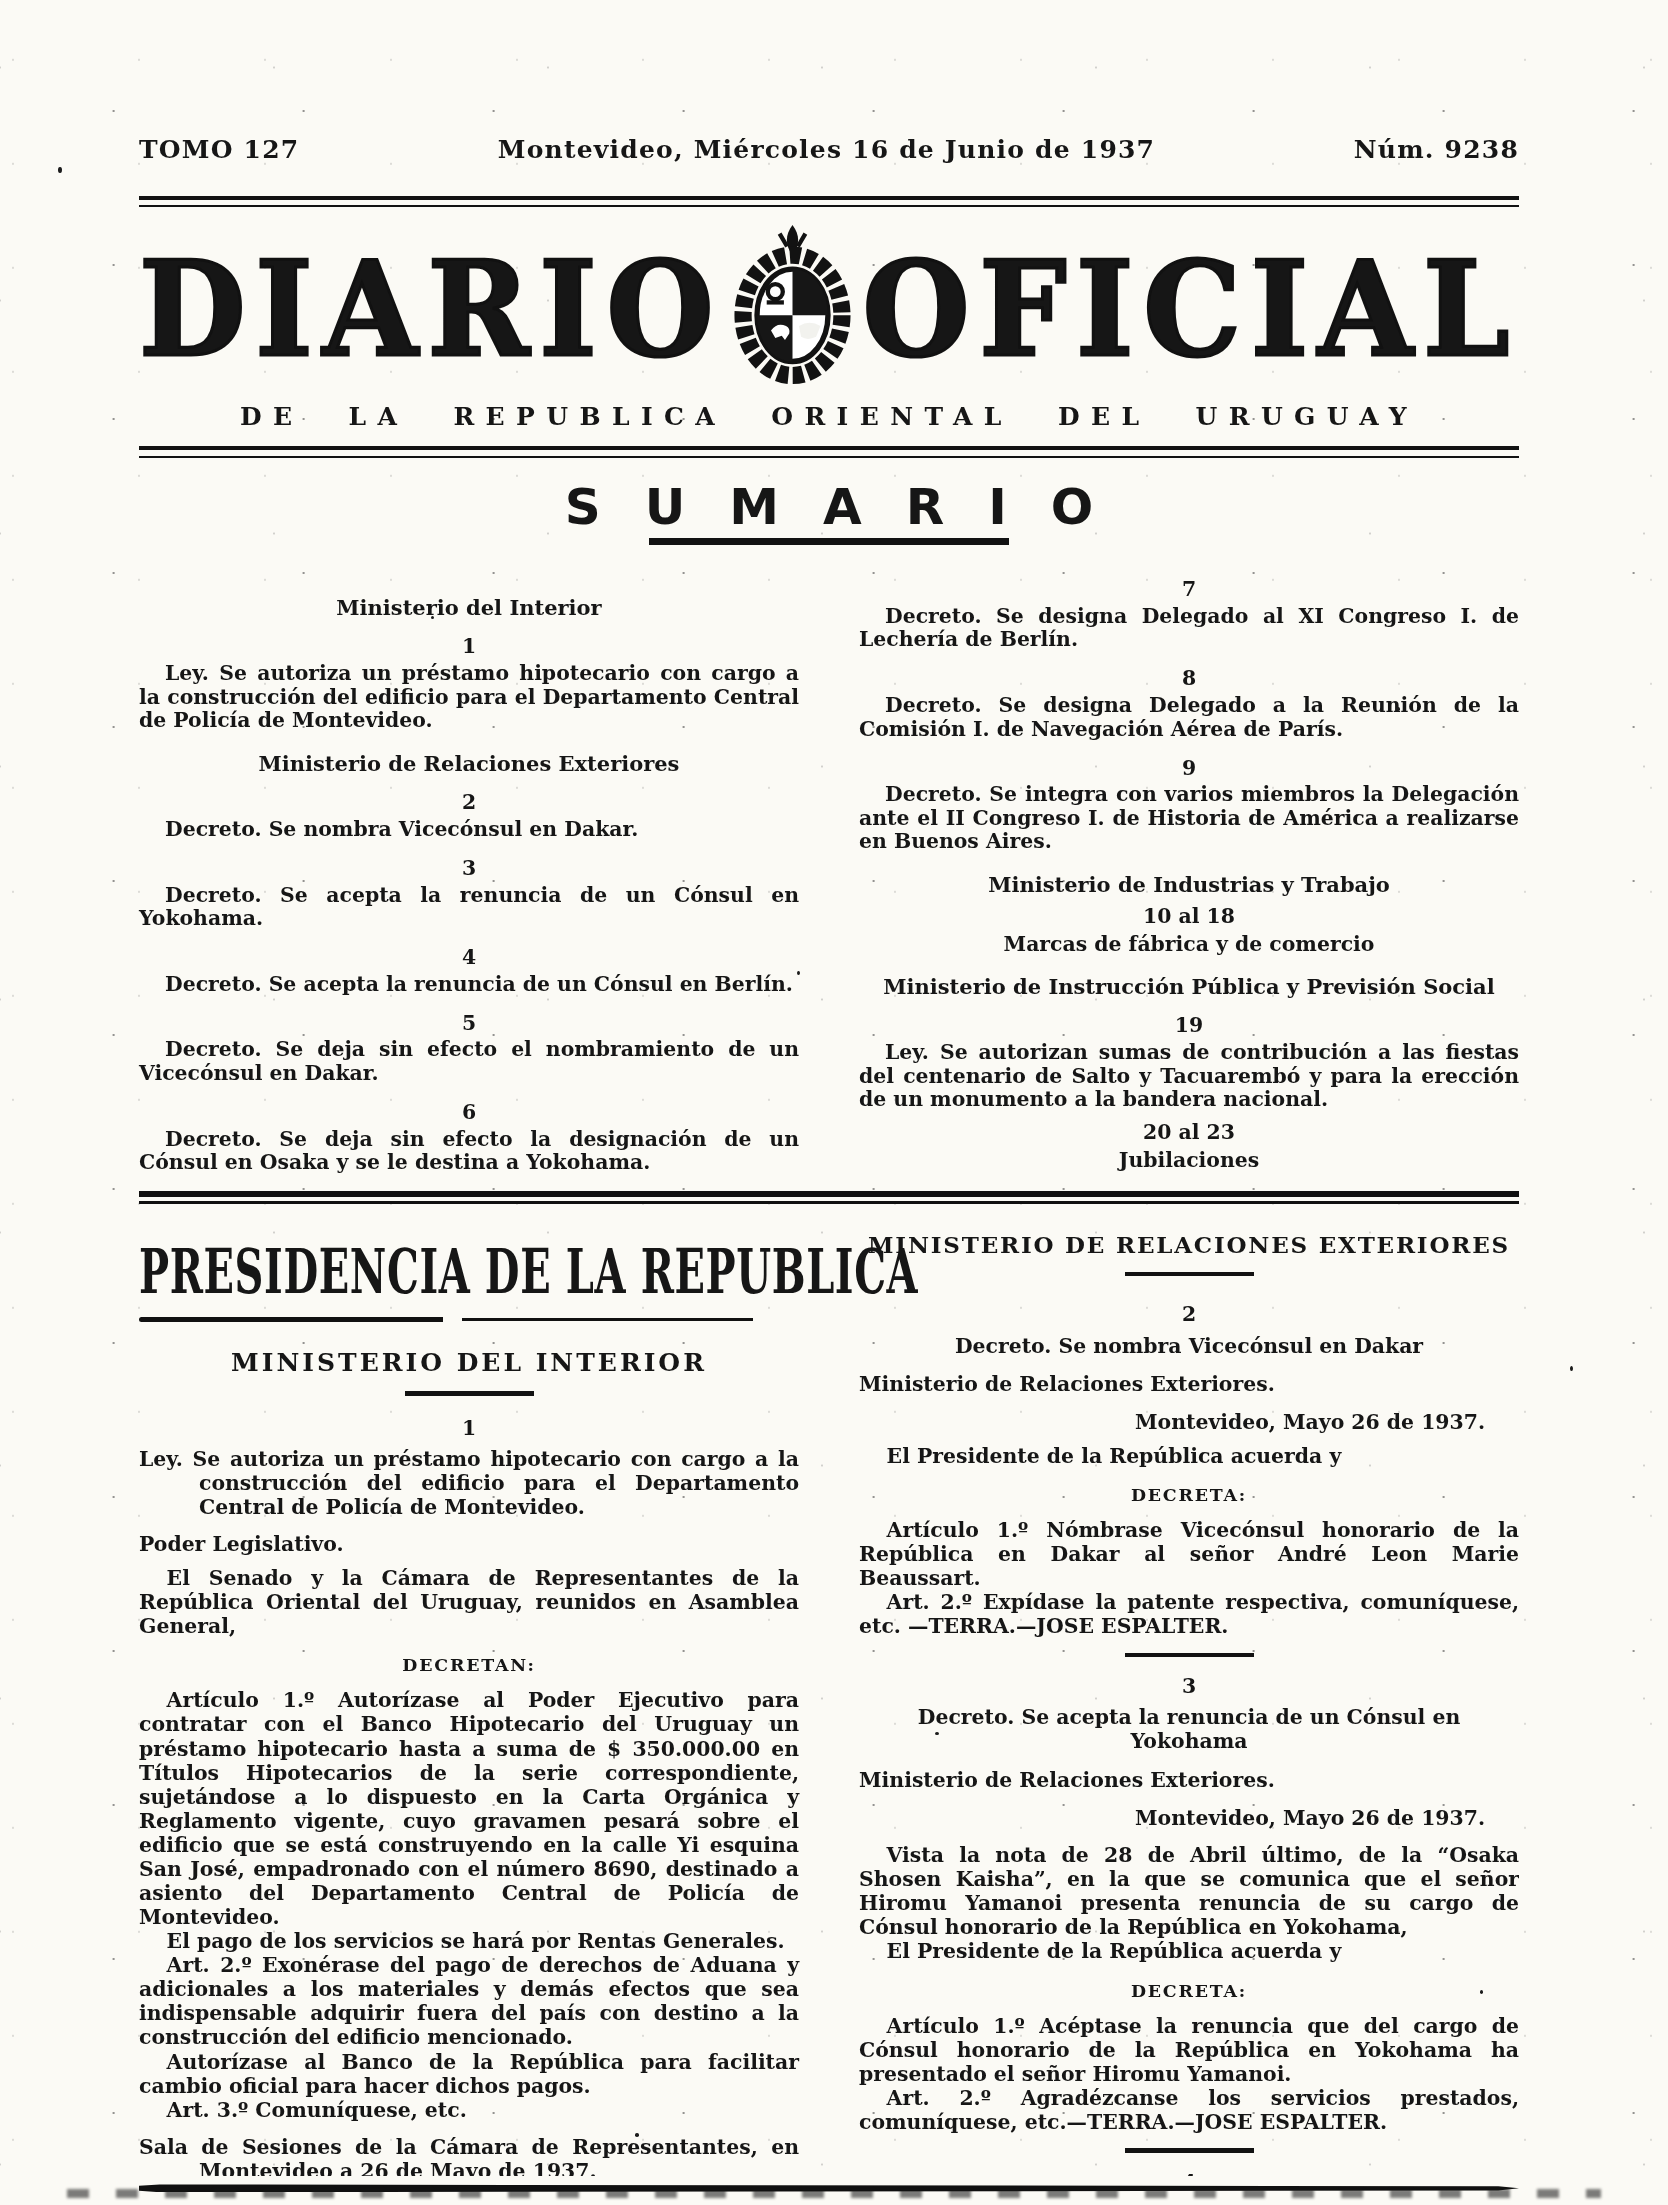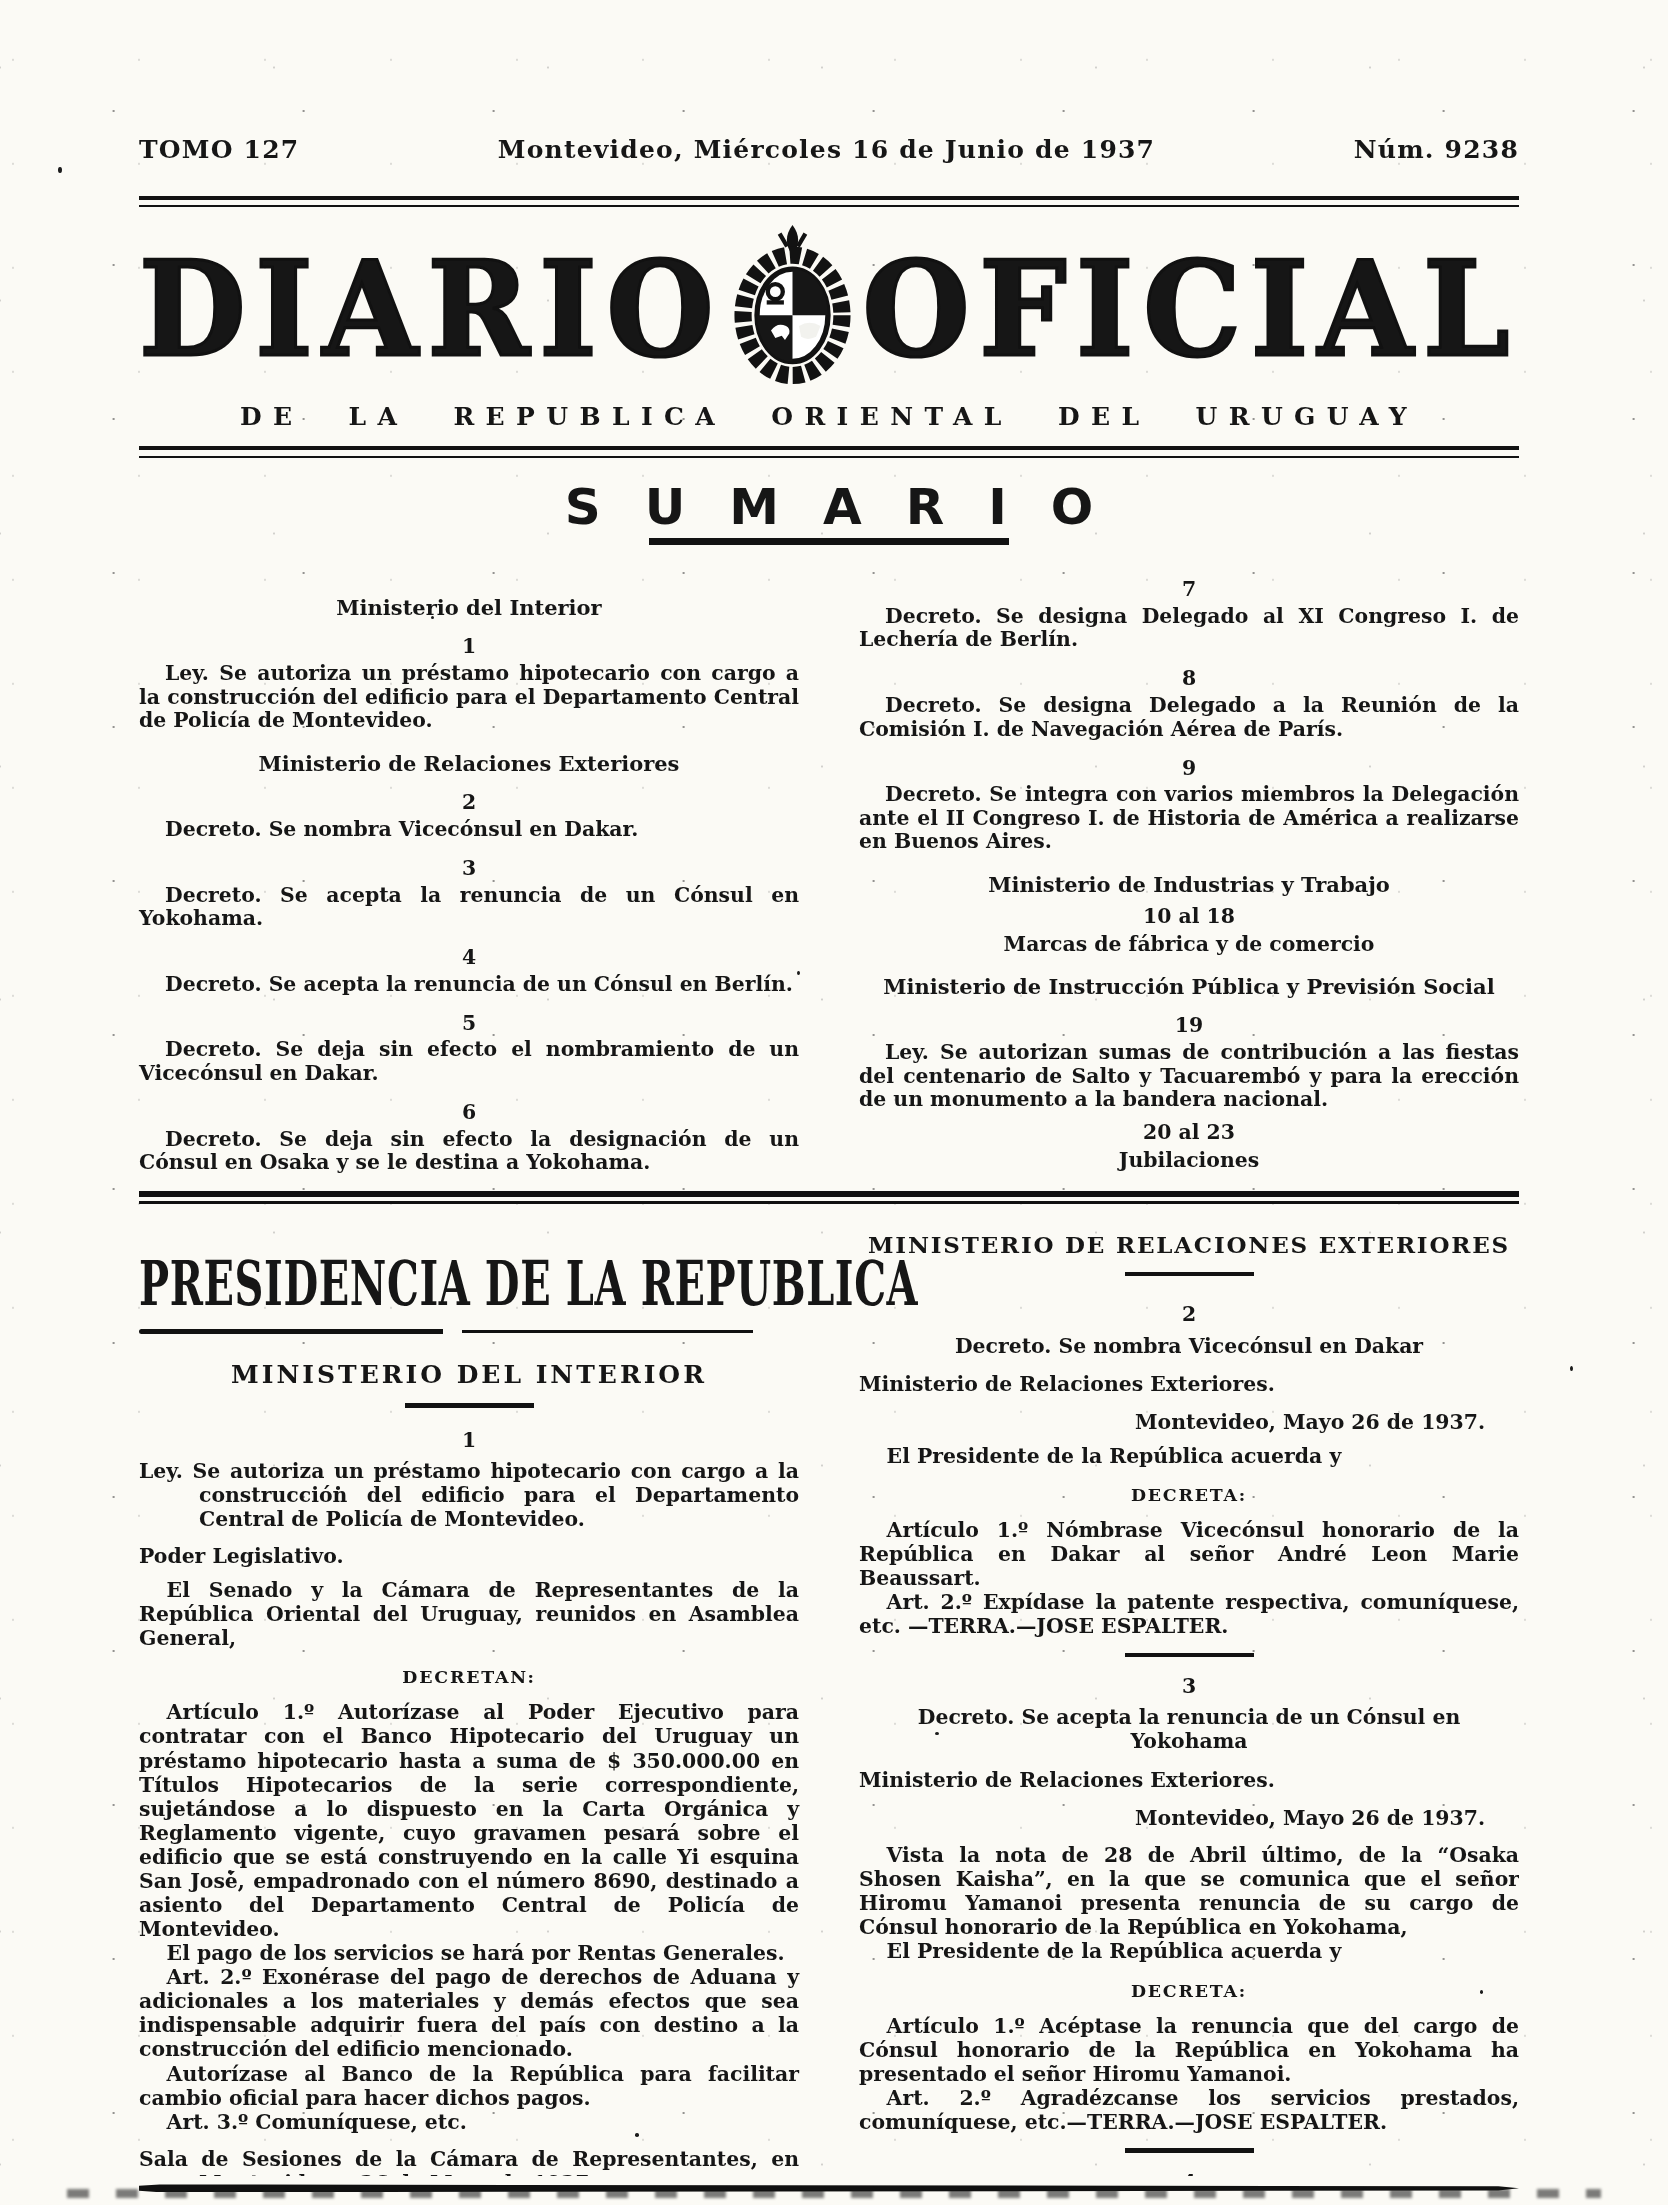--- a/index.html
+++ b/index.html
@@ -40,21 +40,21 @@
   .col { flex:1; min-width:0; }
   .sumario-cols { margin-top:32px; }
   .sum-heading { text-align:center; font-weight:700; font-size:21px; margin:18px 0 3.6px; }
   .sum-num { text-align:center; font-weight:700; font-size:20.4px; margin:14.4px 0 3.6px; }
   .sum-entry { font-size:20.4px; font-weight:700; line-height:1.16; text-align:justify;
     text-indent:26px; margin:0; }
   .sum-sub { text-align:center; font-size:20.4px; font-weight:700; margin:2.4px 0 0; }
   
   .rule-heavy { margin-top:15.6px; height:4.8px; border-top:6px solid #101010; border-bottom:3.6px solid #101010; }
   .body-cols { margin-top:15.6px; height:956px; overflow:hidden; }
-  .pres-wrap { height:73px; margin-top:26px; }
+  .pres-wrap { height:73px; margin-top:14px; }
   .pres-title { display:block; text-align:center; font-size:40px; font-weight:700;
     white-space:nowrap; transform:scaleY(1.55); transform-origin:center top; letter-spacing:0.6px; }
   .pres-rule { display:flex; align-items:center; margin-top:9.6px; }
   .pres-rule .seg1 { width:46%; height:5.4px; background:#111; border-radius:3.6px 0 0 3.6px; }
   .pres-rule .gap { width:3%; }
   .pres-rule .seg2 { width:44%; height:3px; background:#111; }
   .min-heading { text-align:center; font-size:25px; font-weight:700; letter-spacing:3px; margin:26px 0 0; }
   .shortrule { width:129px; height:4.2px; background:#121212; margin:14.4px auto 0; }
   .bignum { text-align:center; font-size:20.4px; font-weight:700; margin:20.4px 0 7.2px; }
   .hang { font-size:20.4px; font-weight:700; line-height:1.18; text-align:justify;

